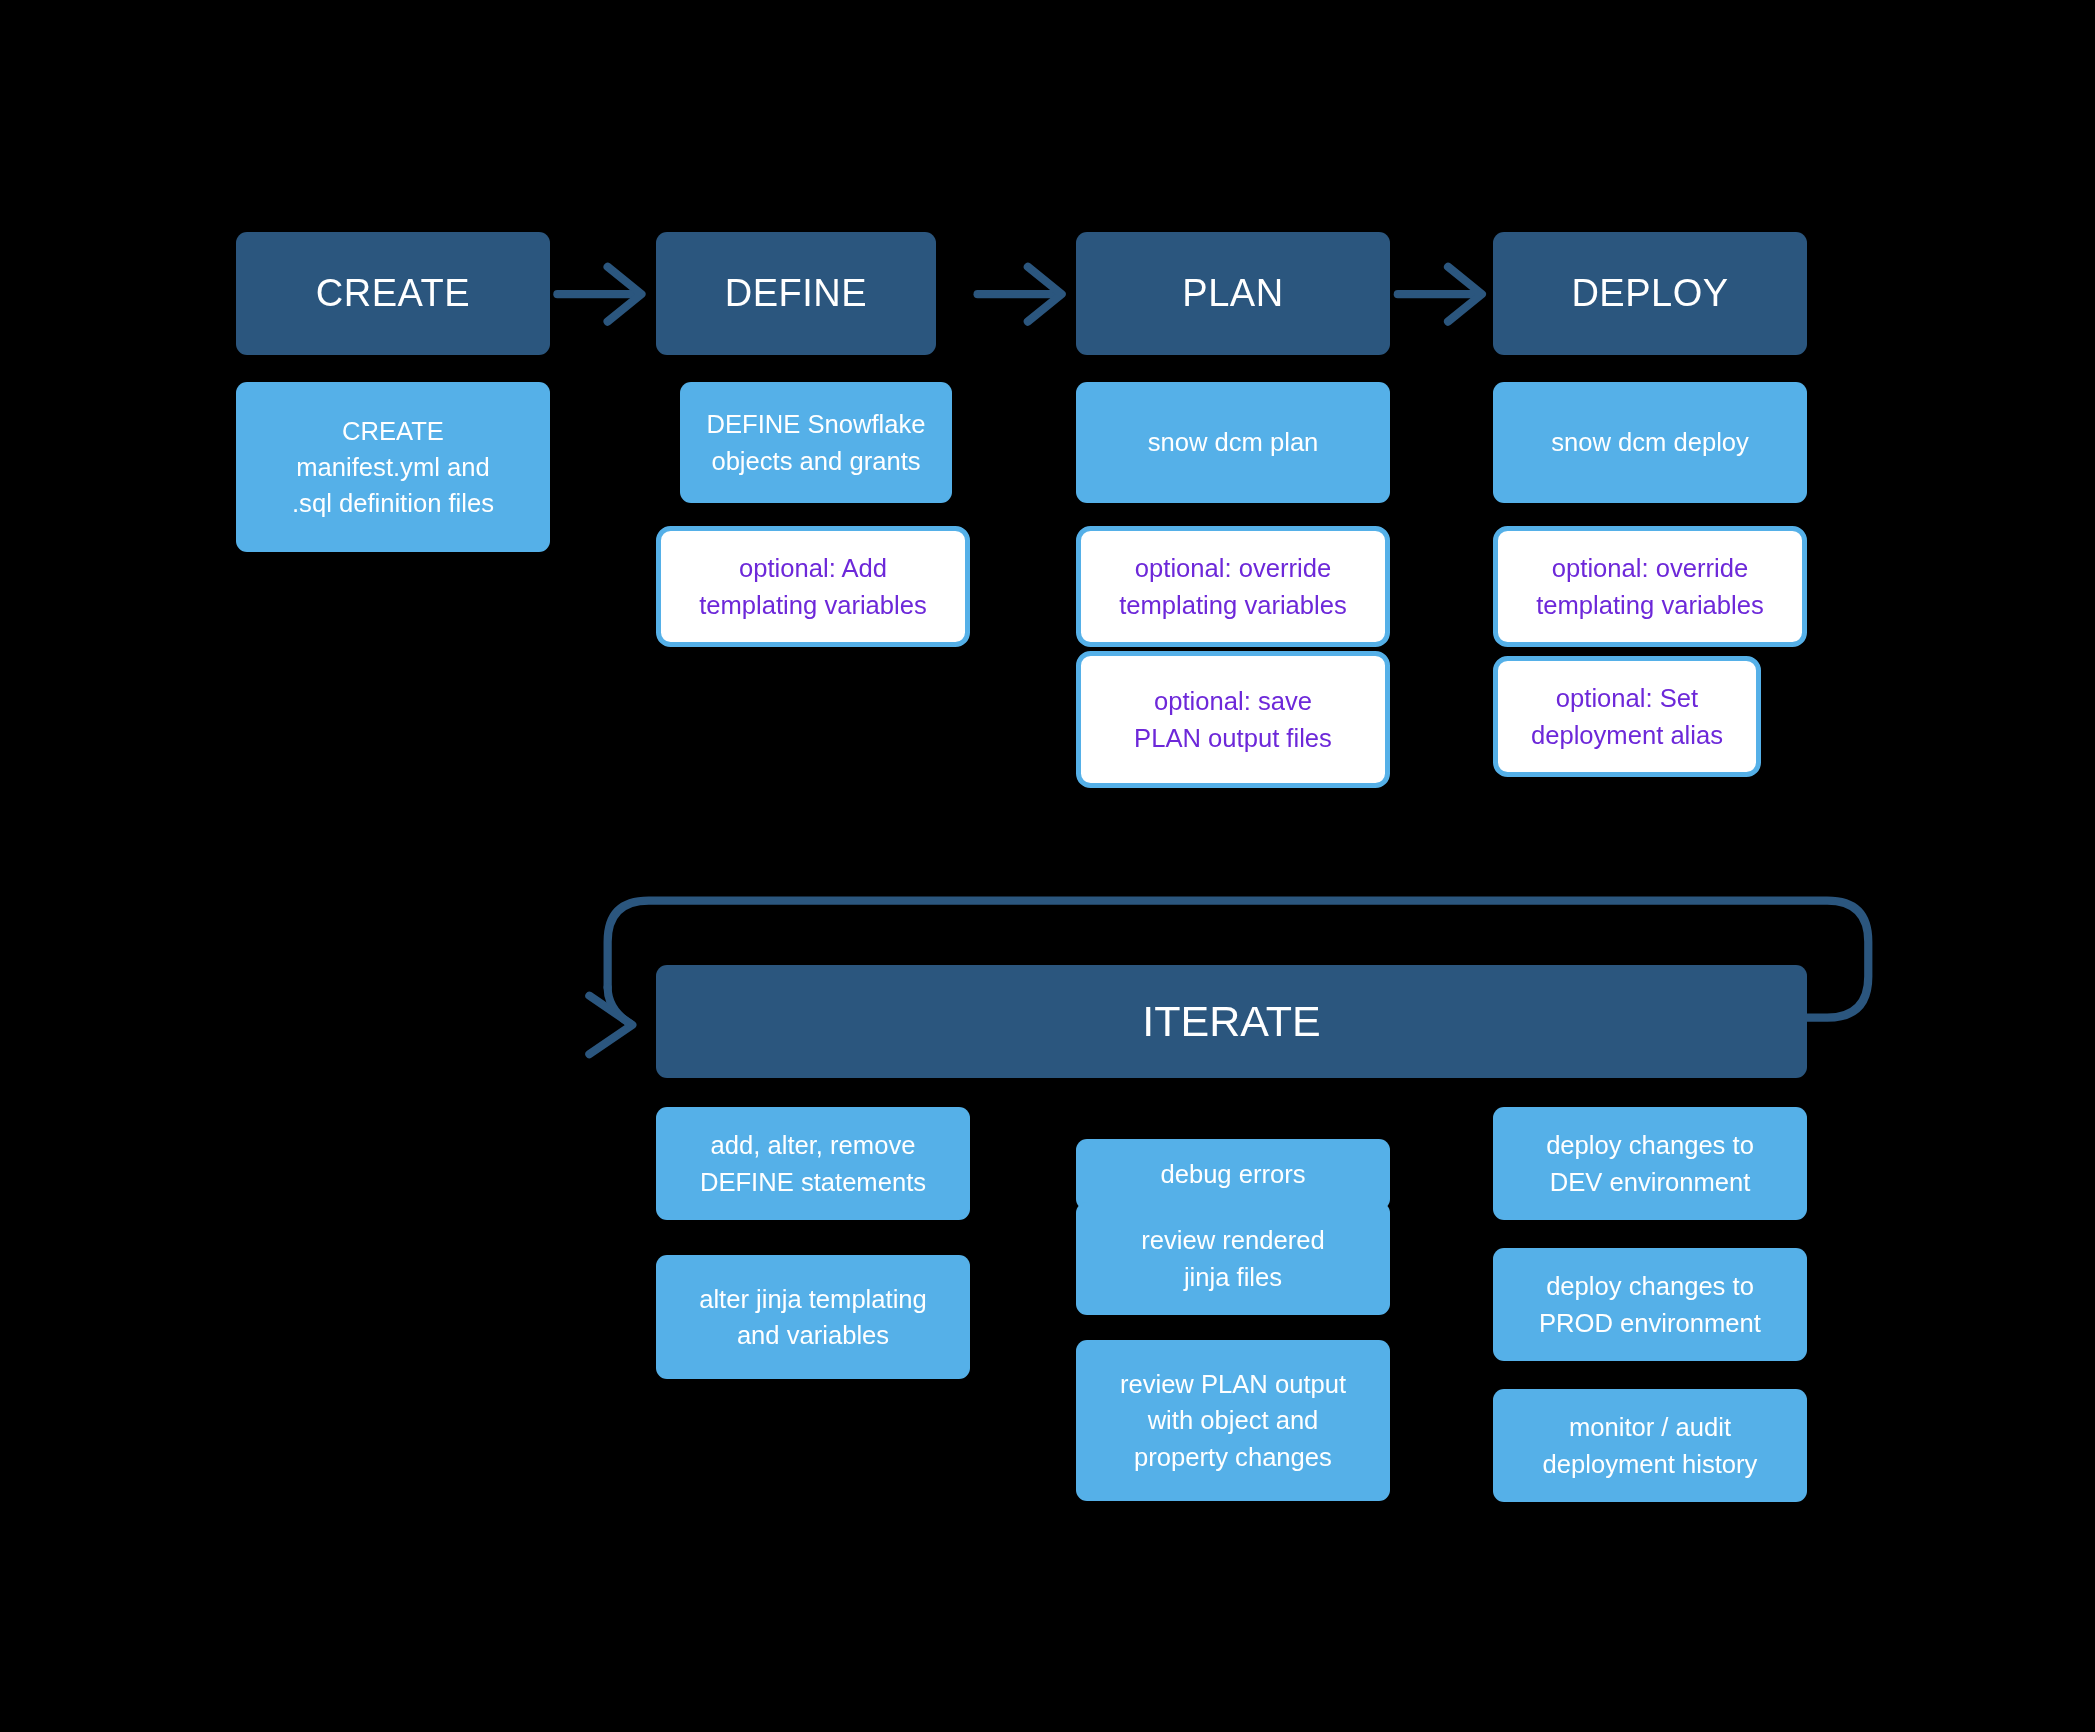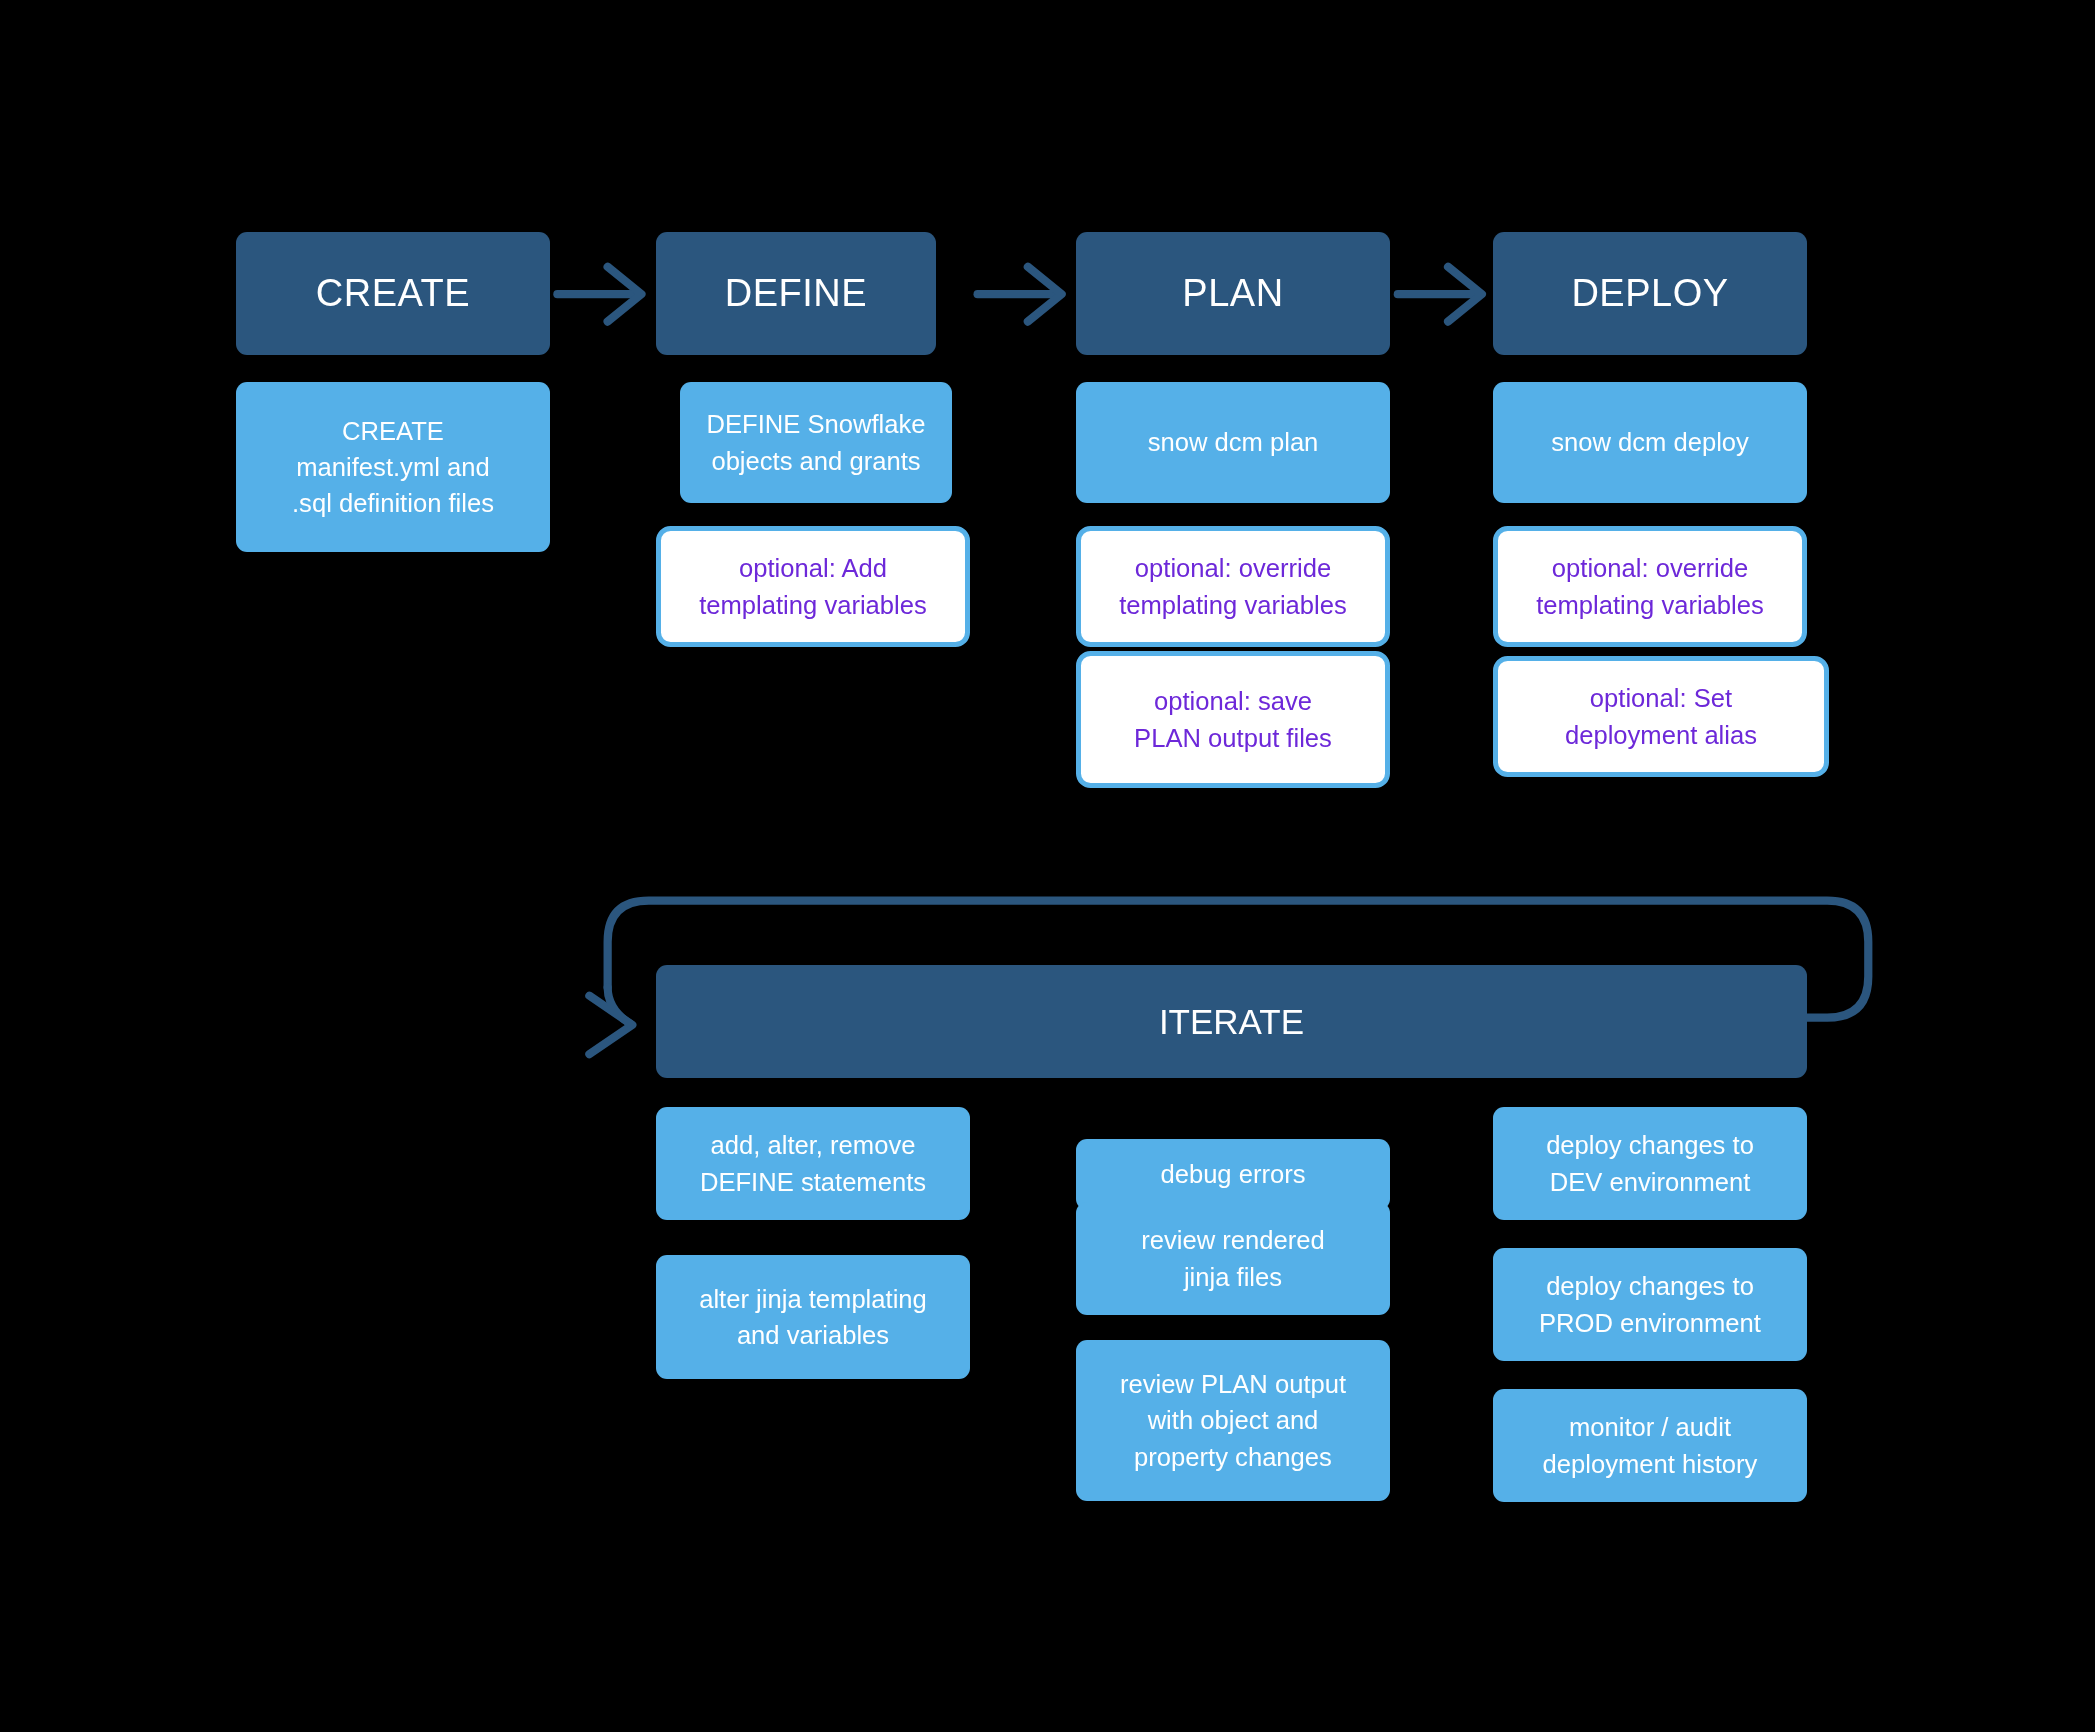--- a/index.html
+++ b/index.html
@@ -58,21 +58,21 @@
     font-size: 25.6px;
     font-weight: 400;
     padding: 9.1px 16.4px;
     border: 5.5px solid #55b0e8;
     border-radius: 14.6px;
   }
 
   .iterate {
     background: #2b567e;
     color: #ffffff;
-    font-size: 35px;
+    font-size: 43px;
     border-radius: 11px;
   }
 
   .boxlabel {
     display: block;
     white-space: pre-line;
   }
 
   
   #arrows {
@@ -152,21 +152,21 @@
   <div class="box phase" style="left:1493px; top:232px; width:314px; height:123px;">
     <span class="boxlabel">DEPLOY</span>
   </div>
   <div class="box step" style="left:1493px; top:382px; width:314px; height:121px;justify-content:center;">
     <span class="boxlabel">snow dcm deploy</span>
   </div>
   <div class="box optional" style="left:1493px; top:526px; width:314px; height:121px;">
     <span class="boxlabel">optional: override
 templating variables</span>
   </div>
-  <div class="box optional" style="left:1493px; top:656px; width:336px; height:121px;">
+  <div class="box optional" style="left:1493px; top:656px; width:268px; height:121px;">
     <span class="boxlabel">optional: Set
 deployment alias</span>
   </div>
 
   <div class="box iterate" style="left:656px; top:965px; width:1151px; height:113px;">
     <span class="boxlabel">ITERATE</span>
   </div>
 
   <div class="box step" style="left:656px; top:1107px; width:314px; height:113px;">
     <span class="boxlabel">add, alter, remove

